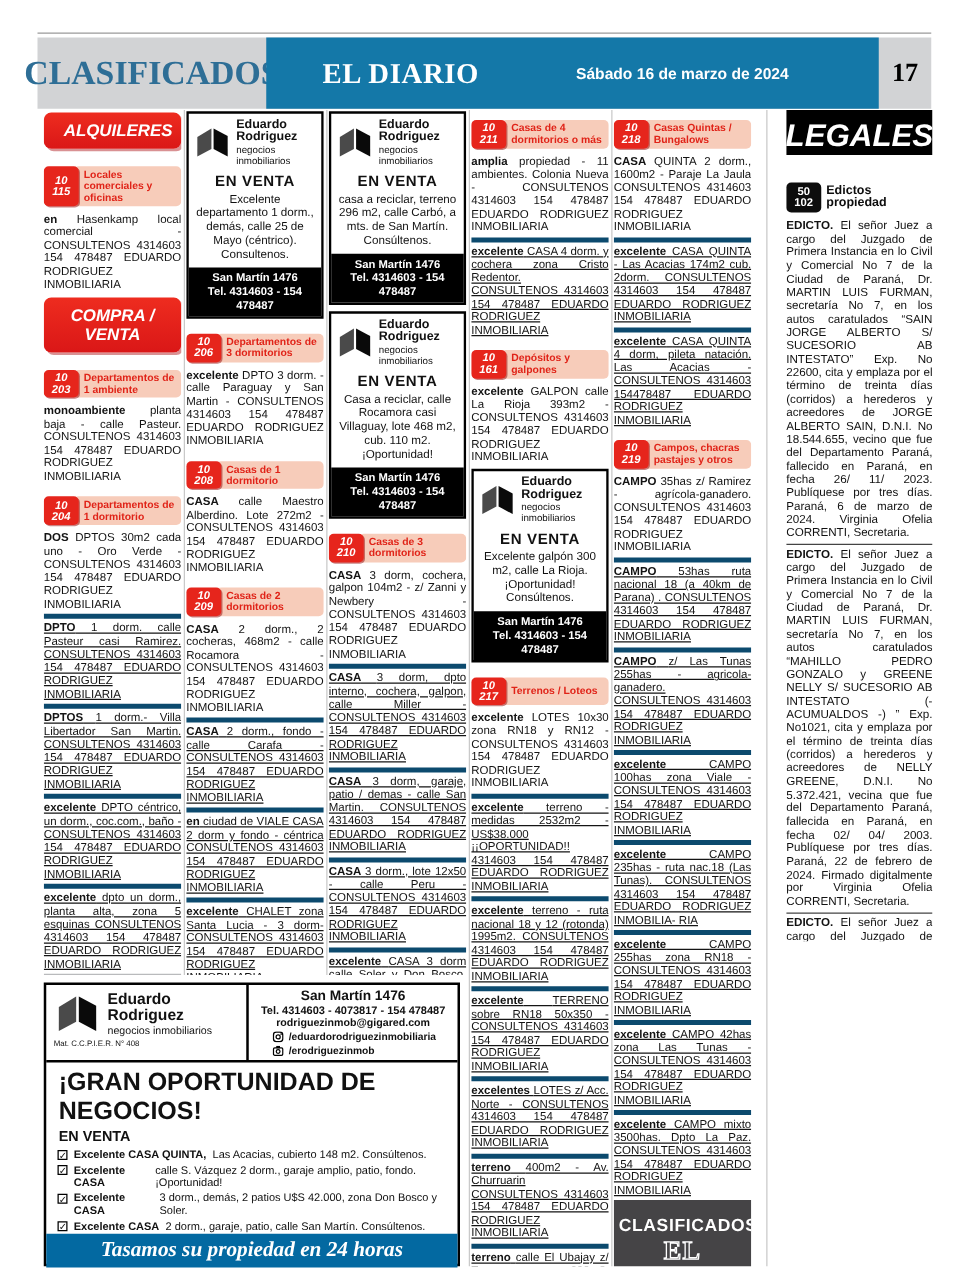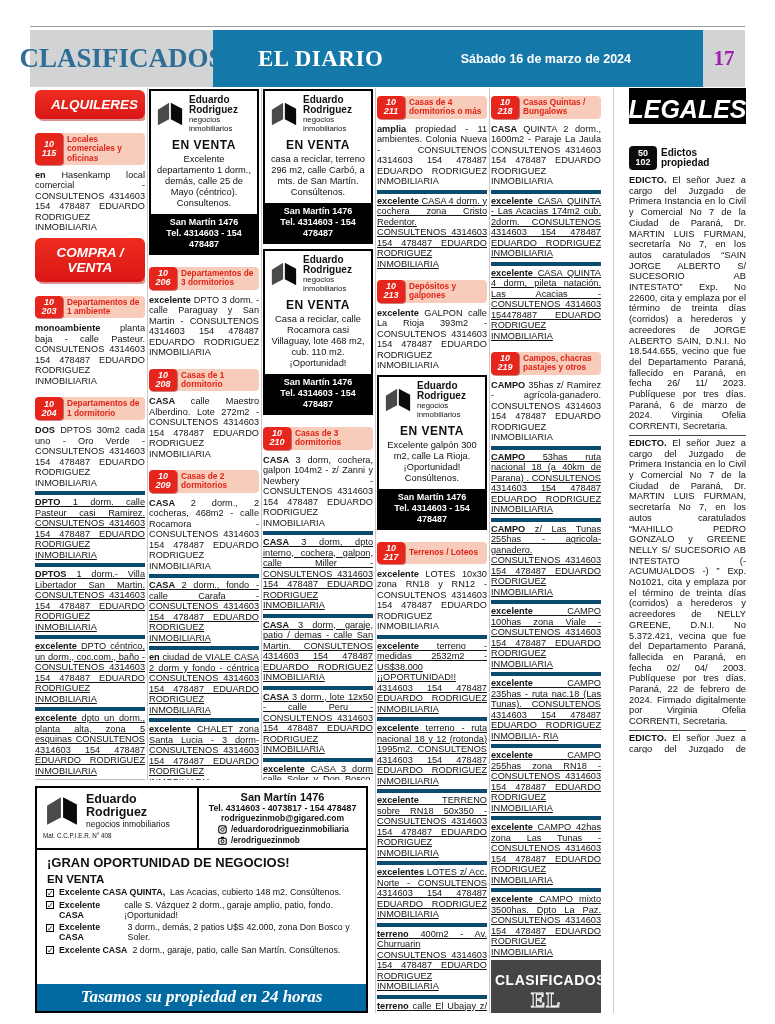--- a/index.html
+++ b/index.html
@@ -9,21 +9,21 @@
   .topline { position:absolute; left:30px; right:30px; top:26px; height:1px; background:#9a9a9a; }
 
   
   .masthead { position:absolute; left:30px; top:30px; width:715px; height:57px; background:#d2d3d5; display:flex; }
   .mast-left { width:183px; display:flex; align-items:center; justify-content:center;
                font-family:"Liberation Serif", serif; font-weight:bold; font-size:27px; color:#2e6e96; }
   .mast-blue { width:490px; background:#1478a8; display:flex; align-items:center; color:#fff; }
   .mast-title { font-family:"Liberation Serif", serif; font-weight:bold; font-size:23px; margin-left:45px; letter-spacing:.5px; }
   .mast-date { font-size:12.5px; font-weight:bold; margin-left:auto; margin-right:72px; }
   .mast-page { flex:1; display:flex; align-items:center; justify-content:center;
-               font-family:"Liberation Serif", serif; font-weight:bold; font-size:21px; color:#a21caf; }
+               font-family:"Liberation Serif", serif; font-weight:bold; font-size:21px; color:#000000; }
 
   
   .col { position:absolute; top:88px; display:flex; flex-direction:column; overflow:hidden; }
   #col1 { left:35px;  width:110px; height:692px; }
   #col2 { left:149px; width:110px; height:692px; }
   #col3 { left:263px; width:110px; height:692px; }
   #col4 { left:377px; width:110px; height:925px; }
   #col5 { left:491px; width:110px; height:925px; }
   #col6 { left:629px; width:117px; height:665px; }
   .vr { position:absolute; top:88px; width:1px; background:#c9c9c9; }
@@ -85,21 +85,21 @@
   .bh-name { font-weight:bold; font-size:12.5px; line-height:13px; }
   .bh-sub { font-size:8.5px; line-height:10px; }
   .bh-mat { font-size:6.3px; margin-top:3px; }
   .bh-right { flex:1; padding:3px 5px; text-align:center; }
   .bh-addr { font-weight:bold; font-size:11px; line-height:12px; }
   .bh-tel { font-weight:bold; font-size:8.8px; line-height:10px; }
   .bh-mail { font-weight:bold; font-size:8.5px; line-height:10px; }
   .bh-soc { display:flex; align-items:center; gap:4px; justify-content:flex-start; margin:2px 0 0 14px;
             font-weight:bold; font-size:8.2px; line-height:9px; }
   .sic { width:9px; height:9px; flex:none; }
-  .gran { font-weight:bold; font-size:13px; padding:5px 10px 2px; }
+  .gran { font-weight:bold; font-size:20px; padding:5px 10px 2px; }
   .venta-h { font-weight:bold; font-size:11.5px; padding:1px 10px 3px; }
   .venta-list { padding:0 9px; display:flex; flex-direction:column; gap:3px; list-style:none; }
   .vitem { display:flex; gap:5px; align-items:flex-start; font-size:8.8px; line-height:9.8px; }
   .vcheck { width:8px; height:8px; border:1.2px solid #000; font-size:8px; line-height:7px; text-align:center;
             flex:none; margin-top:.5px; }
   .tasamos { background:#0369a1; color:#fff; text-align:center; font-family:"Liberation Serif", serif;
              font-weight:bold; font-style:italic; font-size:17px; padding:3px 0 4px; margin-top:auto; }
   .bigad-foot { background:#000; color:#fff; display:flex; justify-content:space-between; align-items:center;
                 font-size:8px; font-weight:bold; padding:3px 6px; border-top:2px solid #fff; }
   .foot-grp { display:flex; align-items:center; gap:4px; }
@@ -268,21 +268,21 @@
           <span>10</span>
           <span>211</span>
         </div>
         <div class="cat-label">Casas de 4 dormitorios o más</div>
       </div>
       <p class="ad"><b class="ad-lead">amplia</b><span>propiedad - 11 ambientes. Colonia Nueva - CONSULTENOS 4314603 154 478487 EDUARDO RODRIGUEZ INMOBILIARIA</span></p>
       <p class="ad ruled"><b class="ad-lead">excelente</b><span>CASA 4 dorm. y cochera zona Cristo Redentor. CONSULTENOS 4314603 154 478487 EDUARDO RODRIGUEZ INMOBILIARIA</span></p>
       <div class="cat">
         <div class="cat-badge">
           <span>10</span>
-          <span>213</span>
+          <span>161</span>
         </div>
         <div class="cat-label">Depósitos y galpones</div>
       </div>
       <p class="ad"><b class="ad-lead">excelente</b><span>GALPON calle La Rioja 393m2 - CONSULTENOS 4314603 154 478487 EDUARDO RODRIGUEZ INMOBILIARIA</span></p>
       <div class="rbox">
         <div class="rbox-head">
           <svg class="rlogo" viewBox="0 0 32 30">
             <polygon points="2,28 2,10 15,2 15,21" fill="#4a4a4a"></polygon>
             <polygon points="17,21 17,2 30,9 30,28" fill="#0a0a0a"></polygon>
           </svg>

